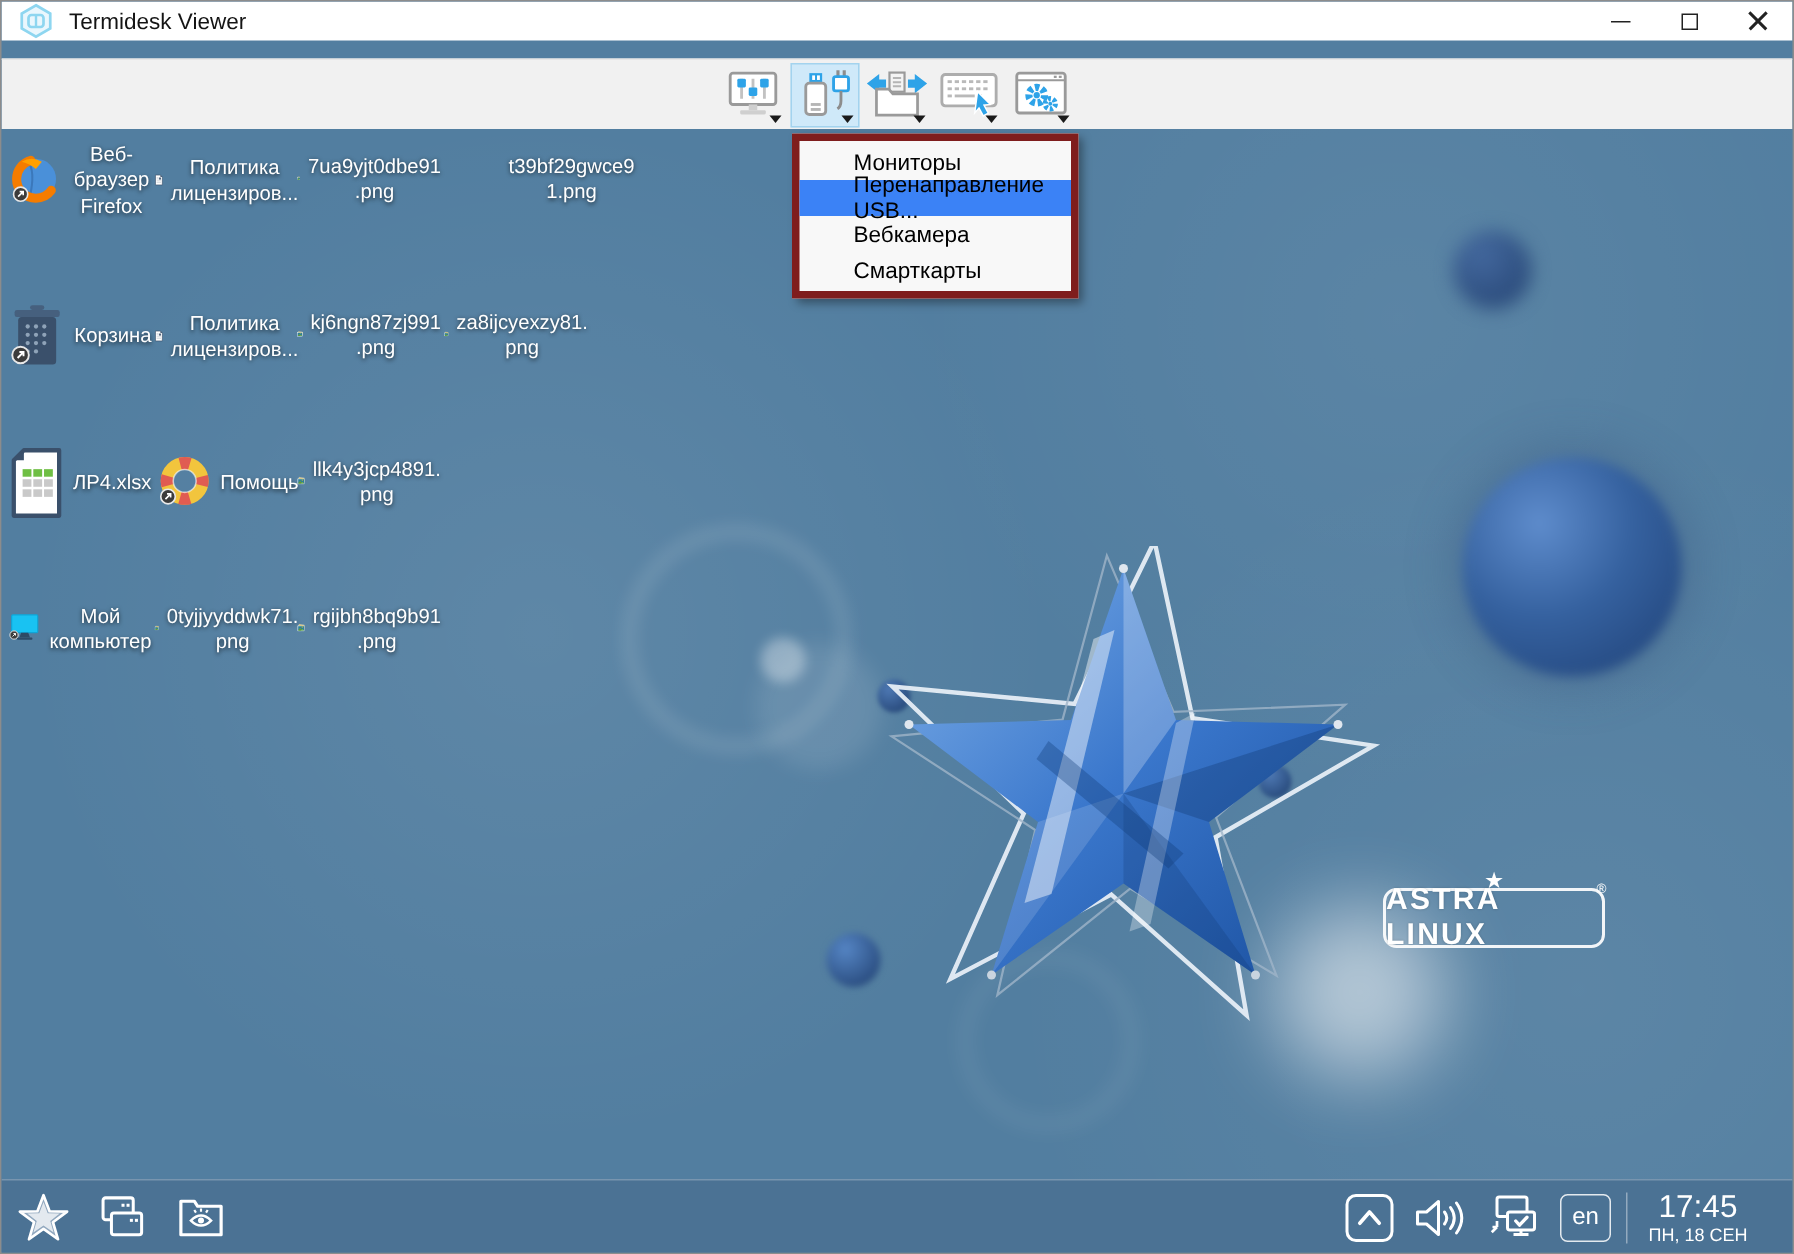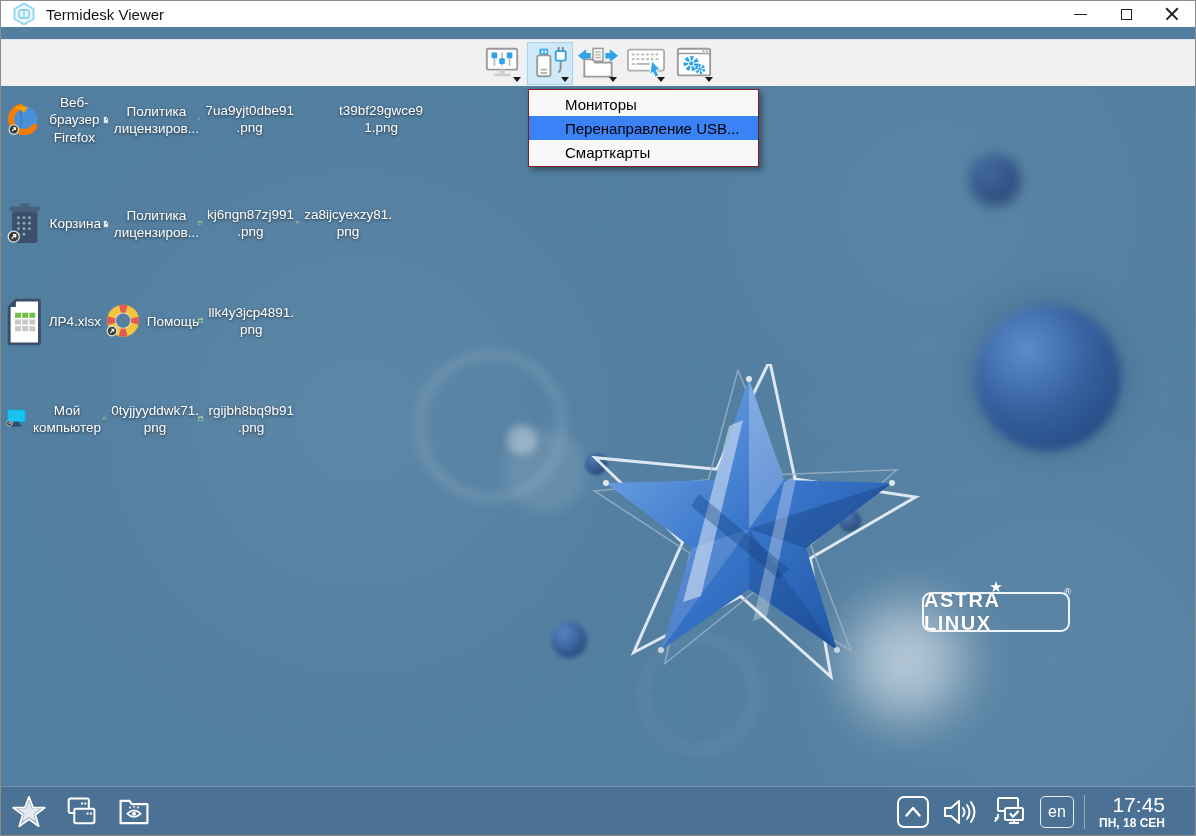--- a/index.html
+++ b/index.html
@@ -53,35 +53,35 @@
   .flare-ring2 { left:638px; top:548px; width:120px; height:120px; border:9px solid rgba(255,255,255,.07); filter:blur(6px); }
   .star-art { position:absolute; left:578px; top:278px; }
 
   .astra-logo { position:absolute; left:921px; top:506px; width:148px; height:40px; border:2px solid rgba(255,255,255,.92); border-radius:9px;
                 display:flex; align-items:center; justify-content:center; color:#fff; }
   .astra-text { font-size:20px; letter-spacing:1.5px; font-weight:bold; font-family:"Liberation Sans",sans-serif; text-shadow:0 0 2px rgba(0,0,0,.2); }
   .astra-star { position:absolute; top:-16px; left:50%; transform:translateX(-50%); font-size:15px; color:#fff; }
   .astra-reg  { position:absolute; top:-7px; right:-3px; font-size:9px; color:#fff; }
 
   
-  .menu { position:absolute; left:527px; top:3px; width:231px; background:#f8f8f8; border:1px solid #7f1d1d; padding:2px 0; box-shadow:3px 3px 6px rgba(0,0,0,.38); }
+  .menu { position:absolute; left:527px; top:3px; width:191px; background:#f8f8f8; border:5px solid #7f1d1d; padding:2px 0; box-shadow:3px 3px 6px rgba(0,0,0,.38); }
   .menu-item { height:24px; display:flex; align-items:center; padding-left:36px; font-size:15px; color:#000; }
   .menu-item.hl { background:#3b82f6; }
 
   
   .taskbar { position:absolute; left:0; top:785px; width:100%; height:51px; background:#4b7294; border-top:1px solid rgba(255,255,255,.25); display:flex; align-items:center;gap:16px; }
   .tb-left { display:flex; align-items:center; gap:15px; padding-left:10px; }
   .tb-right { margin-left:auto; display:flex; align-items:center; gap:10px; padding-right:8px; }
   .task-ic { display:flex; align-items:center; justify-content:center; }
   .en-badge { width:34px; height:32px; border:1.6px solid rgba(255,255,255,.85); border-radius:5px; display:flex; align-items:center; justify-content:center;
               color:#fff; font-size:16px; }
   .tray-sep { width:1px; height:34px; background:rgba(255,255,255,.4); }
-  .clock { color:#fff; text-align:right; line-height:1.05; padding:0 4px; }
+  .clock { color:#fff; text-align:center; line-height:1.05; padding:0 4px; }
   .clock-time { font-size:21px; }
-  .clock-date { font-size:12px; margin-top:1px;font-weight:bold; }
+  .clock-date { font-size:12px; margin-top:1px; }
   .show-desktop { width:6px; height:100%; background:#7396b2; margin-left:2px; }
 </style>
 </head>
 <body>
 
 <div class="window">
 
   <div class="titlebar">
     <svg class="app-logo" viewBox="0 0 24 24">
       <polygon points="12,1.5 21.5,7 21.5,17 12,22.5 2.5,17 2.5,7" fill="#eaf7fd" stroke="#8ed6f0" stroke-width="1.8"></polygon>
@@ -437,20 +437,21 @@
         <path d="M22 24 L32 36 L27 41 H8 Z" fill="#5d9636"></path>
         <circle cx="36" cy="17" r="4" fill="#f2c718"></circle>
       </svg>
       <div class="ilabel">rgijbh8bq9b91
 .png</div>
     </div>
 
     <div class="menu">
       <div class="menu-item">Мониторы</div>
       <div class="menu-item hl">Перенаправление USB...</div>
+      <div class="menu-item">Вебкамера</div>
       <div class="menu-item">Смарткарты</div>
     </div>
   </div>
 
   <div class="taskbar">
     <div class="tb-left">
       <div class="task-ic">
         <svg width="36" height="36" viewBox="0 0 32 32">
           <path d="M16 2.5 L19.6 12 L30 12.2 L21.6 18.5 L24.6 28.6 L16 22.5 L7.4 28.6 L10.4 18.5 L2 12.2 L12.4 12 Z" fill="rgba(230,235,243,0.45)" stroke="#fff" stroke-width="1.6" stroke-linejoin="round"></path>
           <path d="M16 6.5 L18.5 13.2 L25.6 13.4 L20 17.8 L22 24.6 L16 20.4 L10 24.6 L12 17.8 L6.4 13.4 L13.5 13.2 Z" fill="rgba(255,255,255,0.75)"></path>

